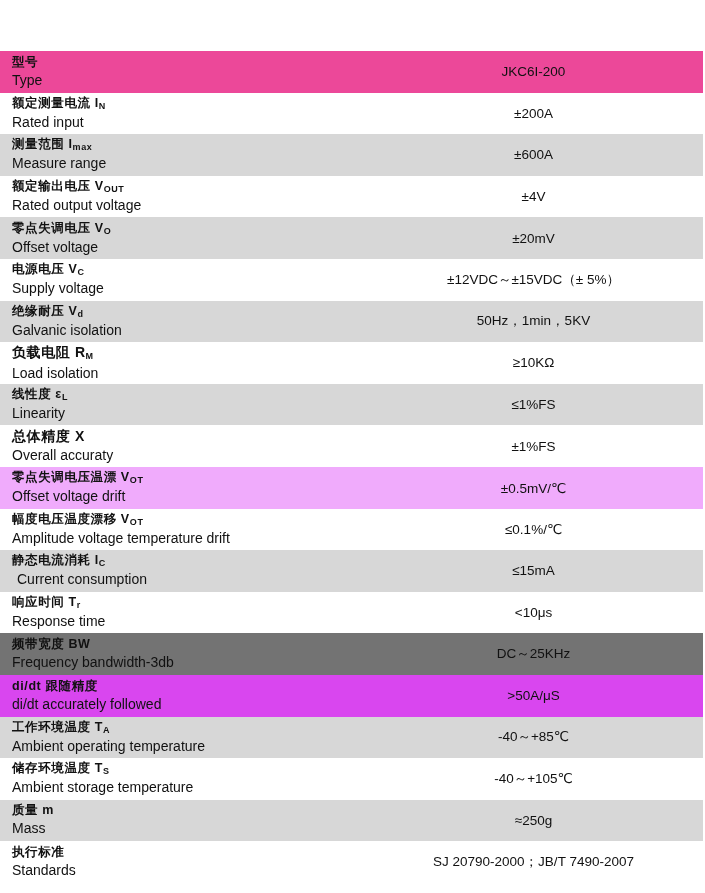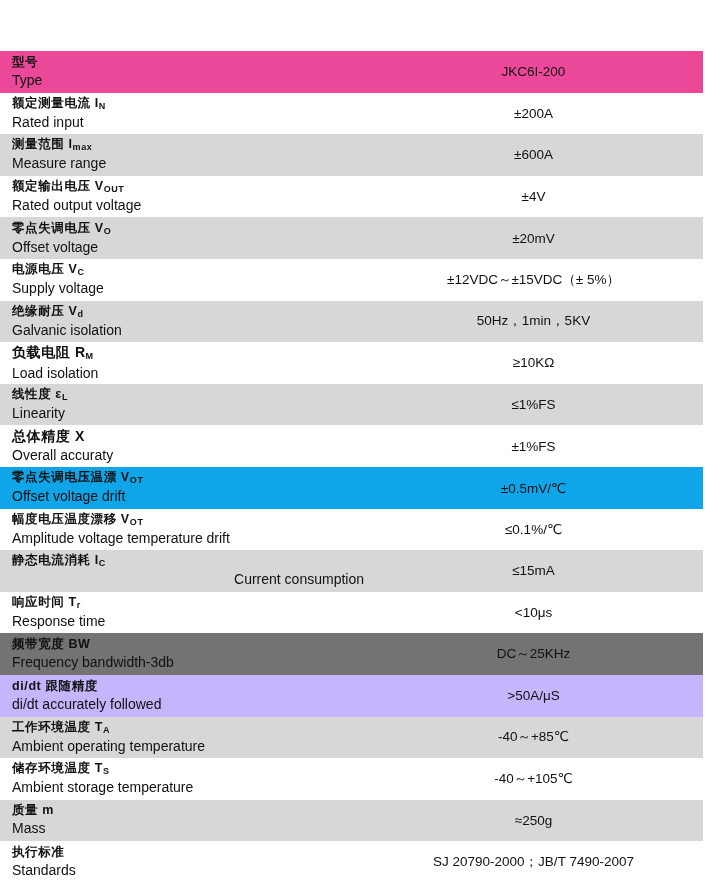--- a/index.html
+++ b/index.html
@@ -113,21 +113,21 @@
   }
 
   .en {
     display: block;
     font-size: 14px;
     color: #111111;
     line-height: 18px;
     white-space: nowrap;
     margin-top: 1px;
   }
-  .en.indent { padding-left: 5px; text-align: right; }
+  .en.indent { padding-left: 5px; }
 
   .label-inner { display: block; }
 </style>
 </head>
 <body>
 
 <div id="page">
 
 
   <table class="spec-table" id="spec-table">
@@ -185,21 +185,21 @@
             <span class="label-inner"><span class="cn-wrap"><span class="cn">线性度 ε<sub>L</sub></span></span><span class="en">Linearity</span></span>
           </td>
           <td class="value-cell">≤1%FS</td>
         </tr>
         <tr class="plain" style="background: rgb(255, 255, 255);">
           <td class="label-cell">
             <span class="label-inner"><span class="cn-wrap full"><span class="cn">总体精度 X</span></span><span class="en">Overall accuraty</span></span>
           </td>
           <td class="value-cell">±1%FS</td>
         </tr>
-        <tr class="shade" style="background: #0ea5e9; padding-left: 16px;">
+        <tr class="shade" style="background: #f0abfc; padding-left: 16px;">
           <td class="label-cell">
             <span class="label-inner"><span class="cn-wrap"><span class="cn">零点失调电压温漂 V<sub>OT</sub></span></span><span class="en">Offset voltage drift</span></span>
           </td>
           <td class="value-cell">±0.5mV/℃</td>
         </tr>
         <tr class="plain" style="background: rgb(255, 255, 255);">
           <td class="label-cell">
             <span class="label-inner"><span class="cn-wrap"><span class="cn">幅度电压温度漂移 V<sub>OT</sub></span></span><span class="en">Amplitude voltage temperature drift</span></span>
           </td>
           <td class="value-cell">≤0.1%/℃</td>
@@ -215,21 +215,21 @@
             <span class="label-inner"><span class="cn-wrap"><span class="cn">响应时间 T<sub>r</sub></span></span><span class="en">Response time</span></span>
           </td>
           <td class="value-cell">&lt;10μs</td>
         </tr>
         <tr class="shade" style="background: #737373;">
           <td class="label-cell">
             <span class="label-inner"><span class="cn-wrap"><span class="cn">频带宽度 BW</span></span><span class="en">Frequency bandwidth-3db</span></span>
           </td>
           <td class="value-cell">DC～25KHz</td>
         </tr>
-        <tr class="plain" style="background: #c4b5fd;">
+        <tr class="plain" style="background: #d946ef;">
           <td class="label-cell">
             <span class="label-inner"><span class="cn-wrap"><span class="cn">di/dt 跟随精度</span></span><span class="en">di/dt accurately followed</span></span>
           </td>
           <td class="value-cell">&gt;50A/μS</td>
         </tr>
         <tr class="shade" style="background: rgb(215, 215, 215);">
           <td class="label-cell">
             <span class="label-inner"><span class="cn-wrap"><span class="cn">工作环境温度 T<sub>A</sub></span></span><span class="en">Ambient operating temperature</span></span>
           </td>
           <td class="value-cell">-40～+85℃</td>

